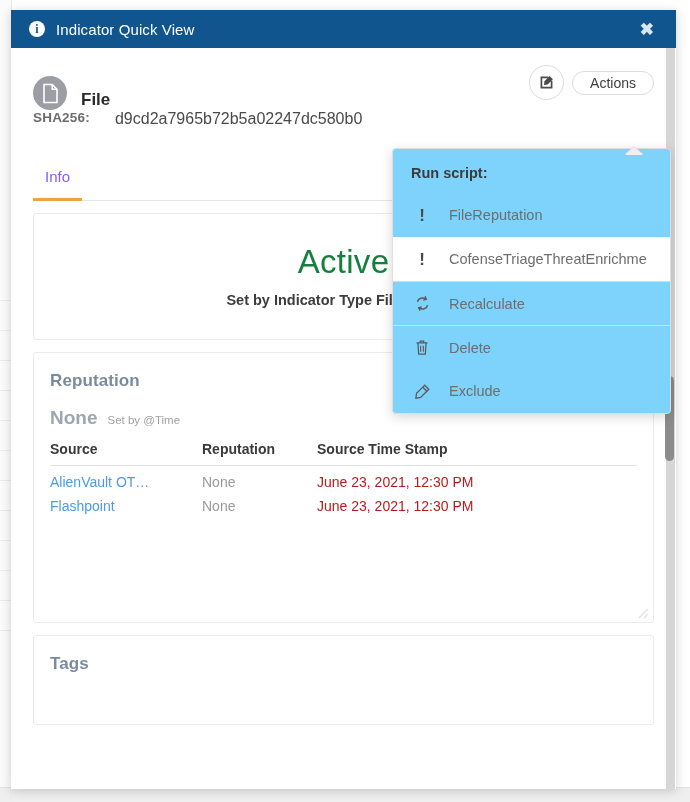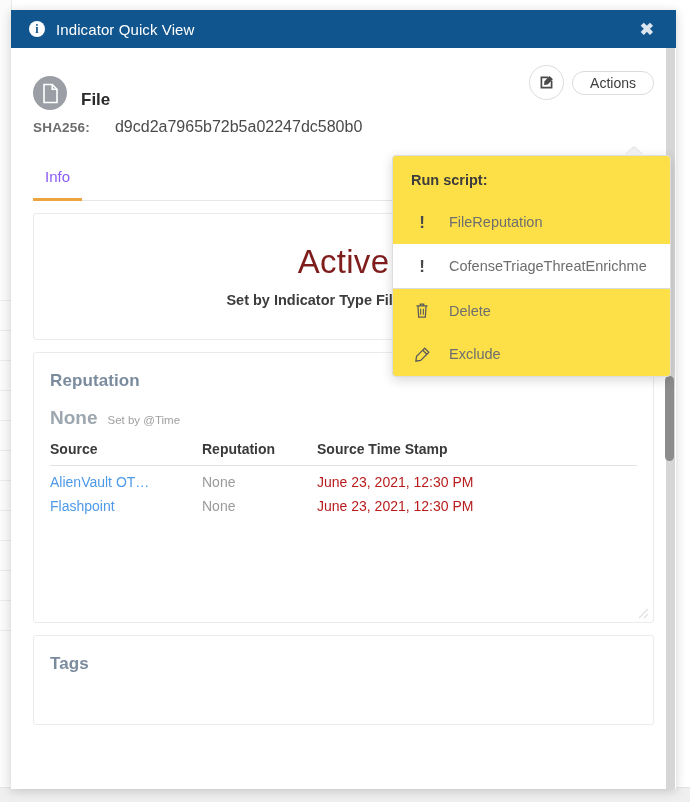--- a/index.html
+++ b/index.html
@@ -203,21 +203,21 @@
     font-size: 14px;
     color: #3d3d3d;
     cursor: pointer;
     font-family: "Liberation Sans", sans-serif;
   }
 
   
   .hash-row {
     padding: 0 22px;
     display: flex;
-    align-items: center;
+    align-items: flex-start;
     height: 34px;
     white-space: nowrap;
     overflow: hidden;
   }
   .hash-label {
     font-size: 13.5px;
     font-weight: bold;
     color: #6c6c6c;
     letter-spacing: .2px;
     flex: 0 0 auto;
@@ -272,21 +272,21 @@
   
   .card-status {
     height: 127px;
     display: flex;
     flex-direction: column;
     align-items: center;
     justify-content: center;
   }
   .status-big {
     font-size: 33px;
-    color: #7f1d1d;
+    color: #15803d;
     line-height: 1;
     margin-bottom: 14px;
     letter-spacing: .3px;
   }
   .status-sub {
     font-size: 14.5px;
     font-weight: bold;
     color: #3c3c3c;
     white-space: nowrap;
   }
@@ -360,23 +360,23 @@
     width: 9px;
     height: 85px;
     background: #8c8c8c;
     border-radius: 5px;
   }
 
   
   .dropdown {
     position: absolute;
     left: 381px;
-    top: 107px;
+    top: 100px;
     width: 277px;
-    background: #fde047;
+    background: #7dd3fc;
     border: 1px solid #dedede;
     border-radius: 4px;
     box-shadow: 0 3px 12px rgba(0,0,0,.16);
     overflow: hidden;
     z-index: 30;
   }
   .dropdown-caret {
     position: absolute;
     left: 614px;
     top: 99px;
@@ -547,20 +547,30 @@
           <span class="mi-label">FileReputation</span>
         </div>
 
         <div class="menu-item hovered">
           <span class="mi-icon">
               <span class="bang">!</span>
             </span>
           <span class="mi-label">CofenseTriageThreatEnrichme</span>
         </div>
 
+        <div class="menu-item sep-top">
+          <span class="mi-icon">
+            <svg width="17" height="17" viewBox="0 0 20 20" aria-hidden="true">
+              <path d="M4 8a6 6 0 0 1 9.6-3.2M16 12a6 6 0 0 1-9.6 3.2" fill="none" stroke="#5a5a5a" stroke-width="1.7"></path>
+              <path d="M13 1.6l1.4 3.4-3.5 1" fill="none" stroke="#5a5a5a" stroke-width="1.7"></path>
+              <path d="M7 18.4L5.6 15l3.5-1" fill="none" stroke="#5a5a5a" stroke-width="1.7"></path>
+            </svg>
+          </span>
+          <span class="mi-label">Recalculate</span>
+        </div>
 
         <div class="menu-item sep-top">
           <span class="mi-icon">
             <svg width="16" height="17" viewBox="0 0 18 20" aria-hidden="true">
               <path d="M2.5 4.5h13M7 4.5V2.6h4v1.9M4.2 4.5l.9 13.4h7.8l.9-13.4" fill="none" stroke="#5a5a5a" stroke-width="1.5"></path>
               <path d="M7.4 8v7M10.6 8v7" fill="none" stroke="#5a5a5a" stroke-width="1.3"></path>
             </svg>
           </span>
           <span class="mi-label">Delete</span>
         </div>

